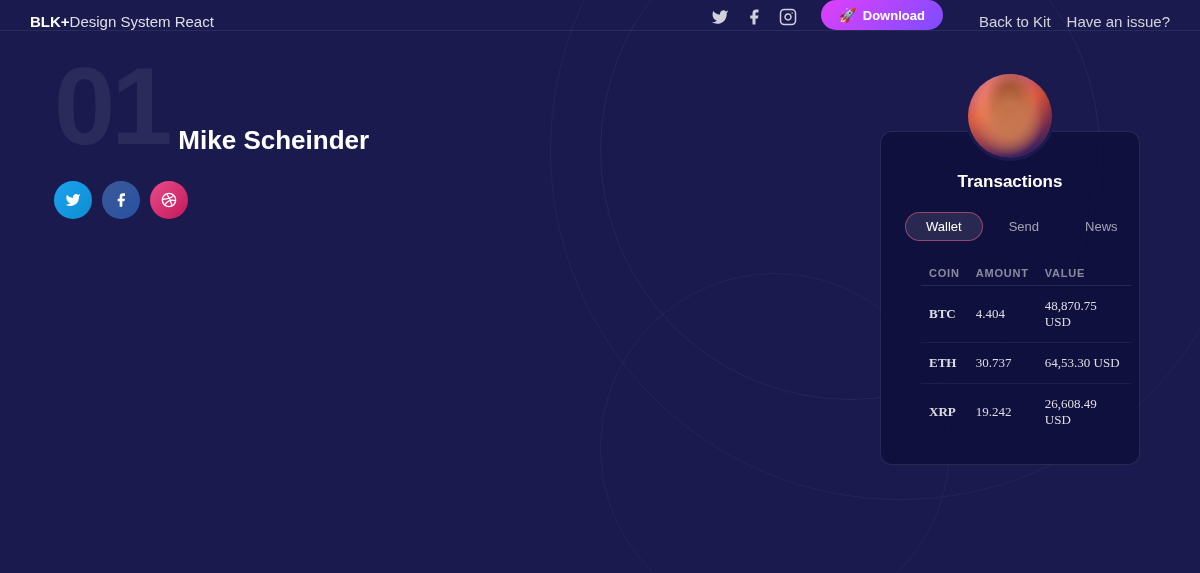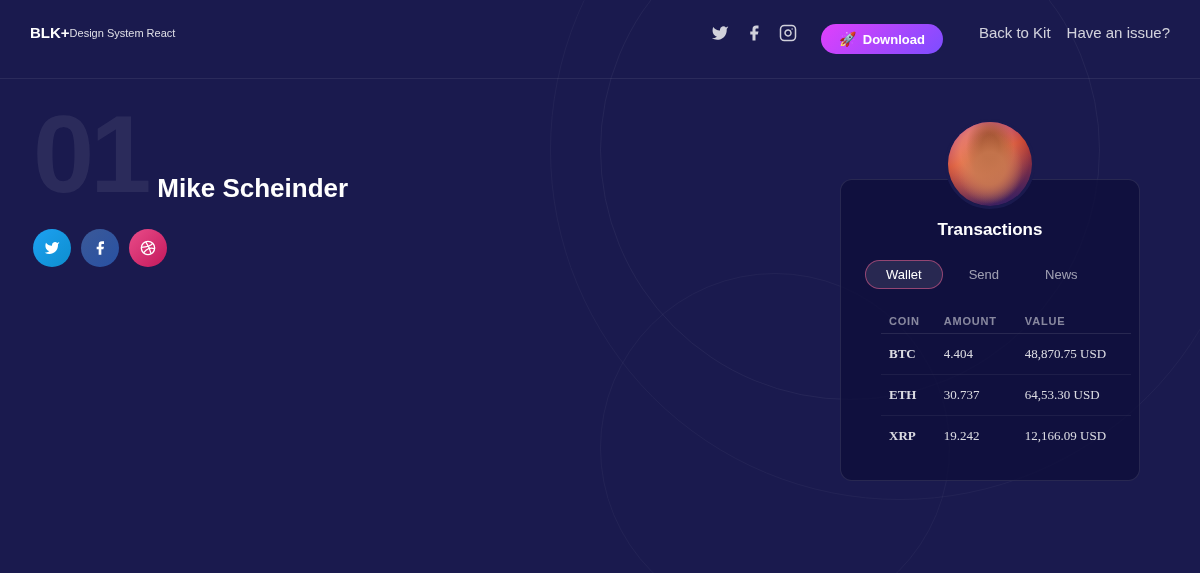--- a/index.html
+++ b/index.html
@@ -41,38 +41,38 @@
       border-radius: 50%;
       border: 1px solid rgba(255,255,255,0.04);
       bottom: -50px;
       right: 250px;
       pointer-events: none;
     }
 
     
     .navbar {
       display: flex;
-      align-items: flex-start;
-      padding: 24px 30px;
+      align-items: flex-end;
+      padding: 0 30px;
       position: relative;
       z-index: 10;
       border-bottom: 1px solid rgba(255,255,255,0.08);
     }
     .navbar-brand {
       display: flex;
       align-items: center;
       margin-right: auto;
     }
     .brand-bold {
       font-weight: 800;
       font-size: 15px;
       color: #fff;
     }
     .brand-text {
-      font-size: 11px;
+      font-size: 15px;
       color: rgba(255,255,255,0.85);
     }
     .navbar-social {
       display: flex;
       align-items: center;
       gap: 16px;
       margin-right: 24px;
     }
     .social-icon {
       color: rgba(255,255,255,0.8);
@@ -99,21 +99,21 @@
       color: rgba(255,255,255,0.8);
       font-size: 15px;
       cursor: pointer;
       text-decoration: none;
       margin-left: 16px;
     }
 
     
     .main {
       display: flex;
-      padding: 40px 60px 30px 33px;
+      padding: 40px 60px 30px 54px;
       position: relative;
       z-index: 5;
       align-items: flex-start;
     }
 
     
     .left-section {
       flex: 1;
       padding-top: 10px;
     }
@@ -163,21 +163,21 @@
       cursor: pointer;
       font-size: 15px;
       color: #fff;
     }
     .social-btn-twitter { background: linear-gradient(135deg, #1da1f2, #0d8ece); }
     .social-btn-facebook { background: linear-gradient(135deg, #3b5998, #2851a3); }
     .social-btn-dribbble { background: linear-gradient(135deg, #ea4c89, #c2185b); }
 
     
     .right-section {
-      width: 300px;
+      width: 260px;
       position: relative;
       margin-left: 40px;
     }
     .avatar-wrapper {
       display: flex;
       justify-content: center;
       margin-bottom: -30px;
       position: relative;
       z-index: 2;
     }
@@ -369,19 +369,19 @@
               <td>48,870.75 USD</td>
             </tr>
             <tr>
               <td class="coin-name">ETH</td>
               <td>30.737</td>
               <td>64,53.30 USD</td>
             </tr>
             <tr>
               <td class="coin-name">XRP</td>
               <td>19.242</td>
-              <td>12,166.09 USD</td>
+              <td>26,608.49 USD</td>
             </tr>
           </tbody>
         </table>
     </div>
   </div>
 </div>
 
 </body></html>

